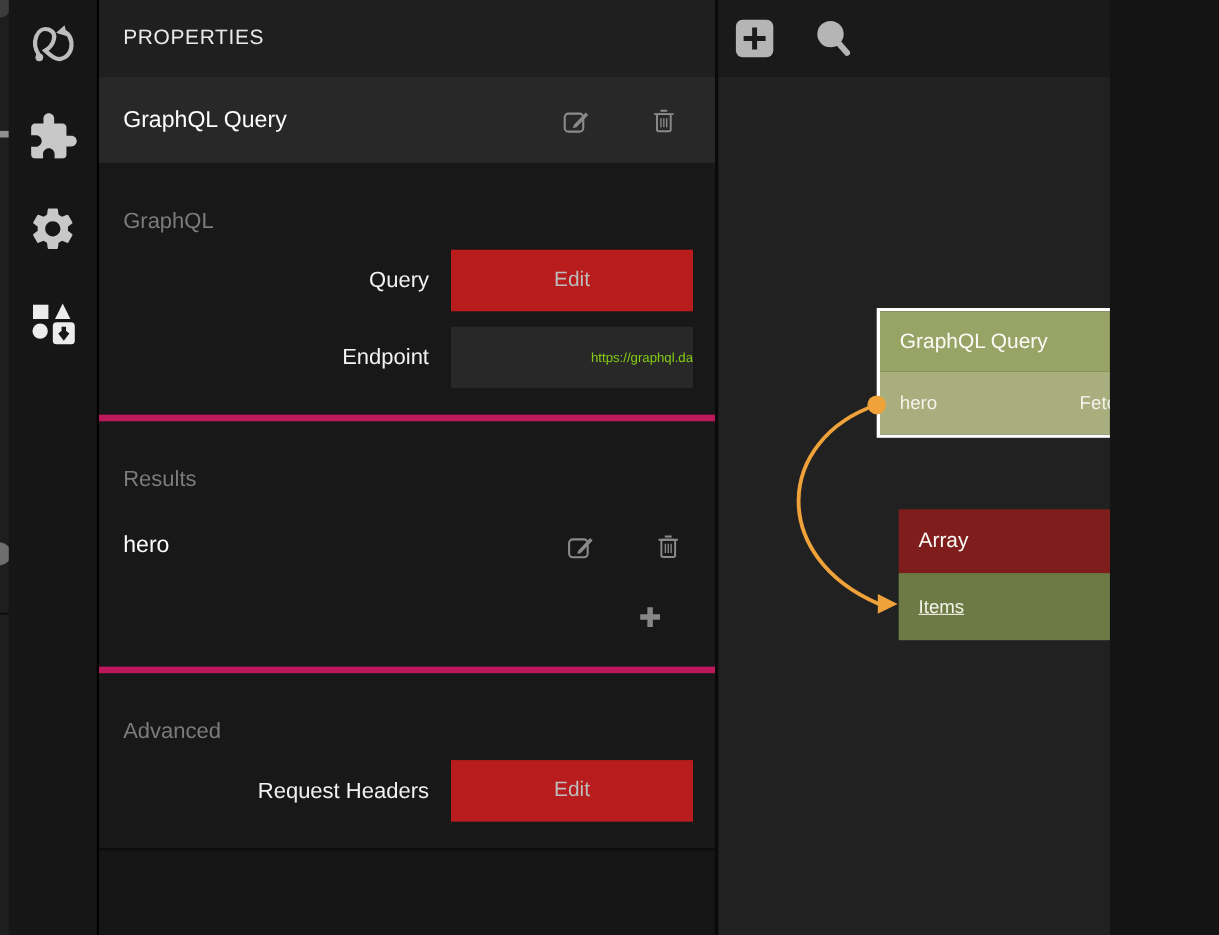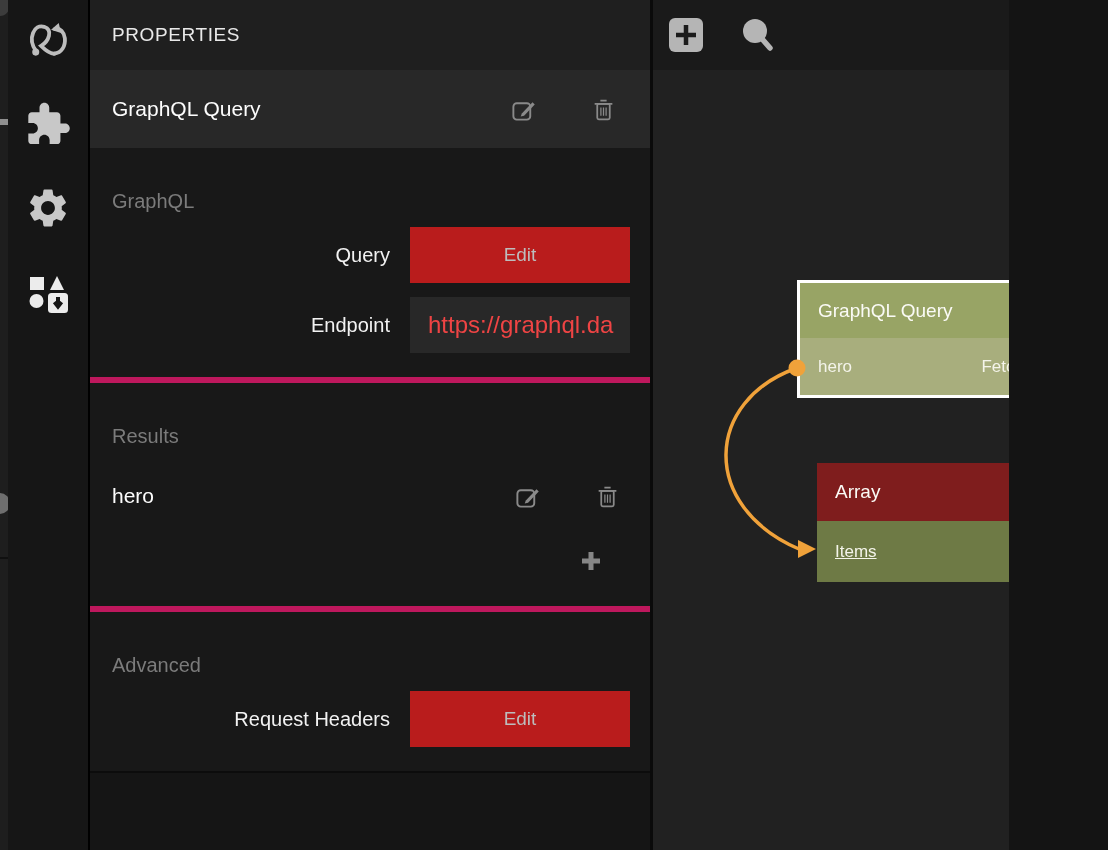--- a/index.html
+++ b/index.html
@@ -38,23 +38,23 @@
   .panel-body { flex:1; display:flex; flex-direction:column; }
   .section { padding-bottom:24px; }
   .section + .section { border-top:6px solid #be185d; }
   .sec-heading { margin:42px 0 6px 22px; color:#7b7b7b; font-size:20px; }
   .prop-row { display:flex; align-items:center; height:56px; margin-top:14px; padding-right:20px; }
   .prop-label { width:320px; text-align:right; padding-right:20px; color:#f2f2f2; font-size:20px;
                 position:relative; }
   .prop-control { flex:1; height:56px; }
   .edit-btn { width:100%; height:56px; background:#b91c1c; border:none; color:#bdbdbd;
               font-size:19px; font-family:inherit; cursor:pointer; }
-  .endpoint-input { width:100%; height:56px; background:#282828; border:none; color:#ef4444;
-                    font-size:24px; font-family:inherit; padding:0 0 0 18px; outline:none;
-                    white-space:nowrap; overflow:hidden; }
+  .endpoint-input { width:100%; height:56px; background:#282828; border:none; color:#84cc16;
+                    font-size:12px; font-family:inherit; padding:0 0 0 18px; outline:none;
+                    white-space:nowrap; overflow:hidden;text-align:right; }
 
   .result-row { display:flex; align-items:center; height:44px; margin-top:26px; padding:0 26px 0 22px; }
   .result-name { flex:1; color:#fdfdfd; font-size:21px; }
   .plus-row { display:flex; justify-content:flex-end; padding:26px 42px 4px 0; }
 
   .panel-footer { flex:1; background:#151515; border-top:2px solid #0c0c0c; }
 
   
   .canvas { position:relative; flex:1; background:#212121; border-left:3px solid #0a0a0a;
             overflow:hidden; }

